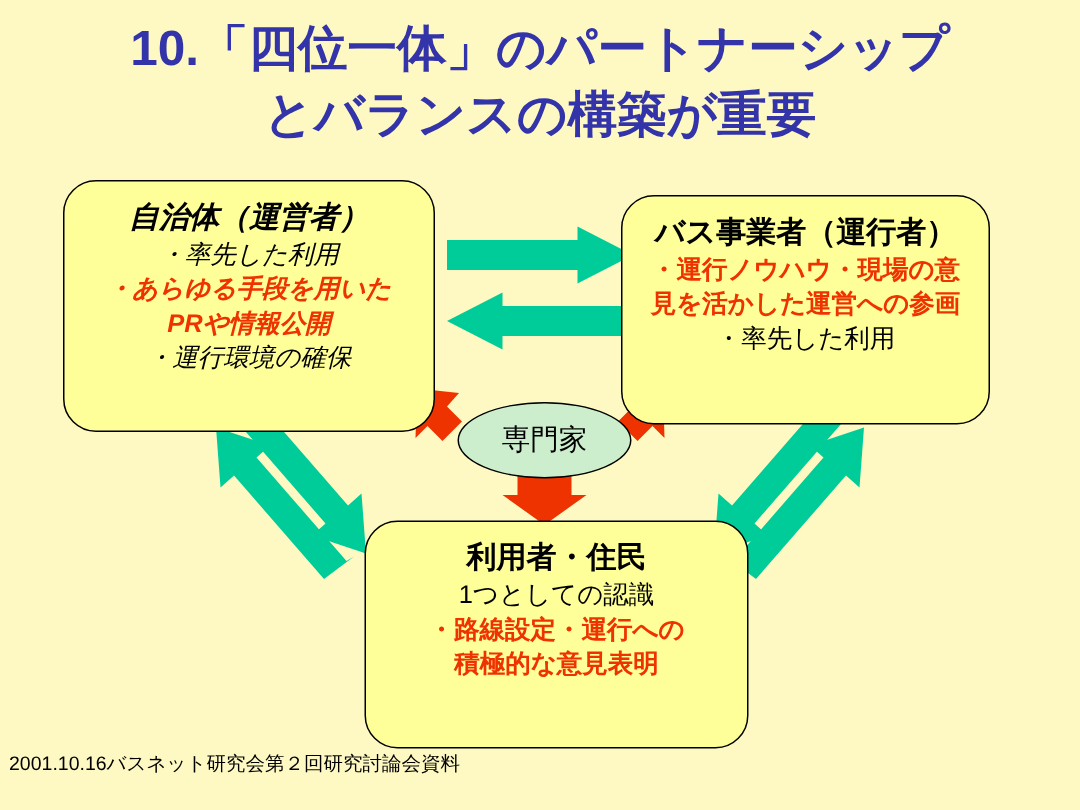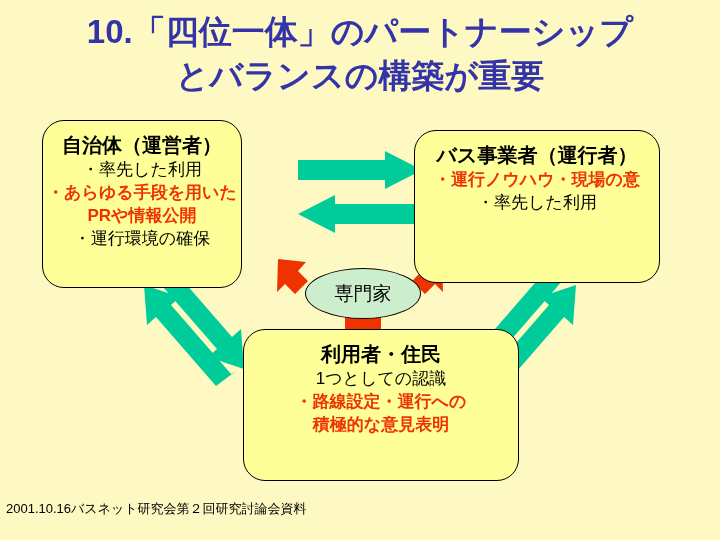--- a/index.html
+++ b/index.html
@@ -67,31 +67,32 @@
   }
   .node .body {
     font-size: 17px;
     line-height: 23px;
     display: block;
   }
   .node .body.red { color: #EE3300; font-weight: bold; }
 
   #node-gov {
     left: 42px;  top: 120px;
-    width: 200px; height: 168px;
+    width: 248px; height: 168px;
     padding-top: 8px;
+    font-style: italic;
   }
   #node-bus {
     left: 414px; top: 130px;
     width: 246px; height: 153px;
     padding-top: 8px;
   }
   #node-user {
-    left: 243px; top: 329px;
-    width: 276px; height: 152px;
+    left: 243px; top: 347px;
+    width: 256px; height: 152px;
     padding-top: 8px;
   }
 
   
   #node-expert {
     position: absolute;
     left: 305px; top: 268px;
     width: 116px; height: 51px;
     background: #CCEECC;
     border: 1px solid #000000;
@@ -150,20 +151,21 @@
     <span class="heading">自治体（運営者）</span>
     <span class="body">・率先した利用</span>
     <span class="body red">・あらゆる手段を用いた</span>
     <span class="body red">PRや情報公開</span>
     <span class="body">・運行環境の確保</span>
   </div>
 
   <div class="node" id="node-bus">
     <span class="heading">バス事業者（運行者）</span>
     <span class="body red">・運行ノウハウ・現場の意</span>
+    <span class="body red">見を活かした運営への参画</span>
     <span class="body">・率先した利用</span>
   </div>
 
   <div class="node" id="node-user">
     <span class="heading">利用者・住民</span>
     <span class="body">1つとしての認識</span>
     <span class="body red">・路線設定・運行への</span>
     <span class="body red">積極的な意見表明</span>
   </div>
 

